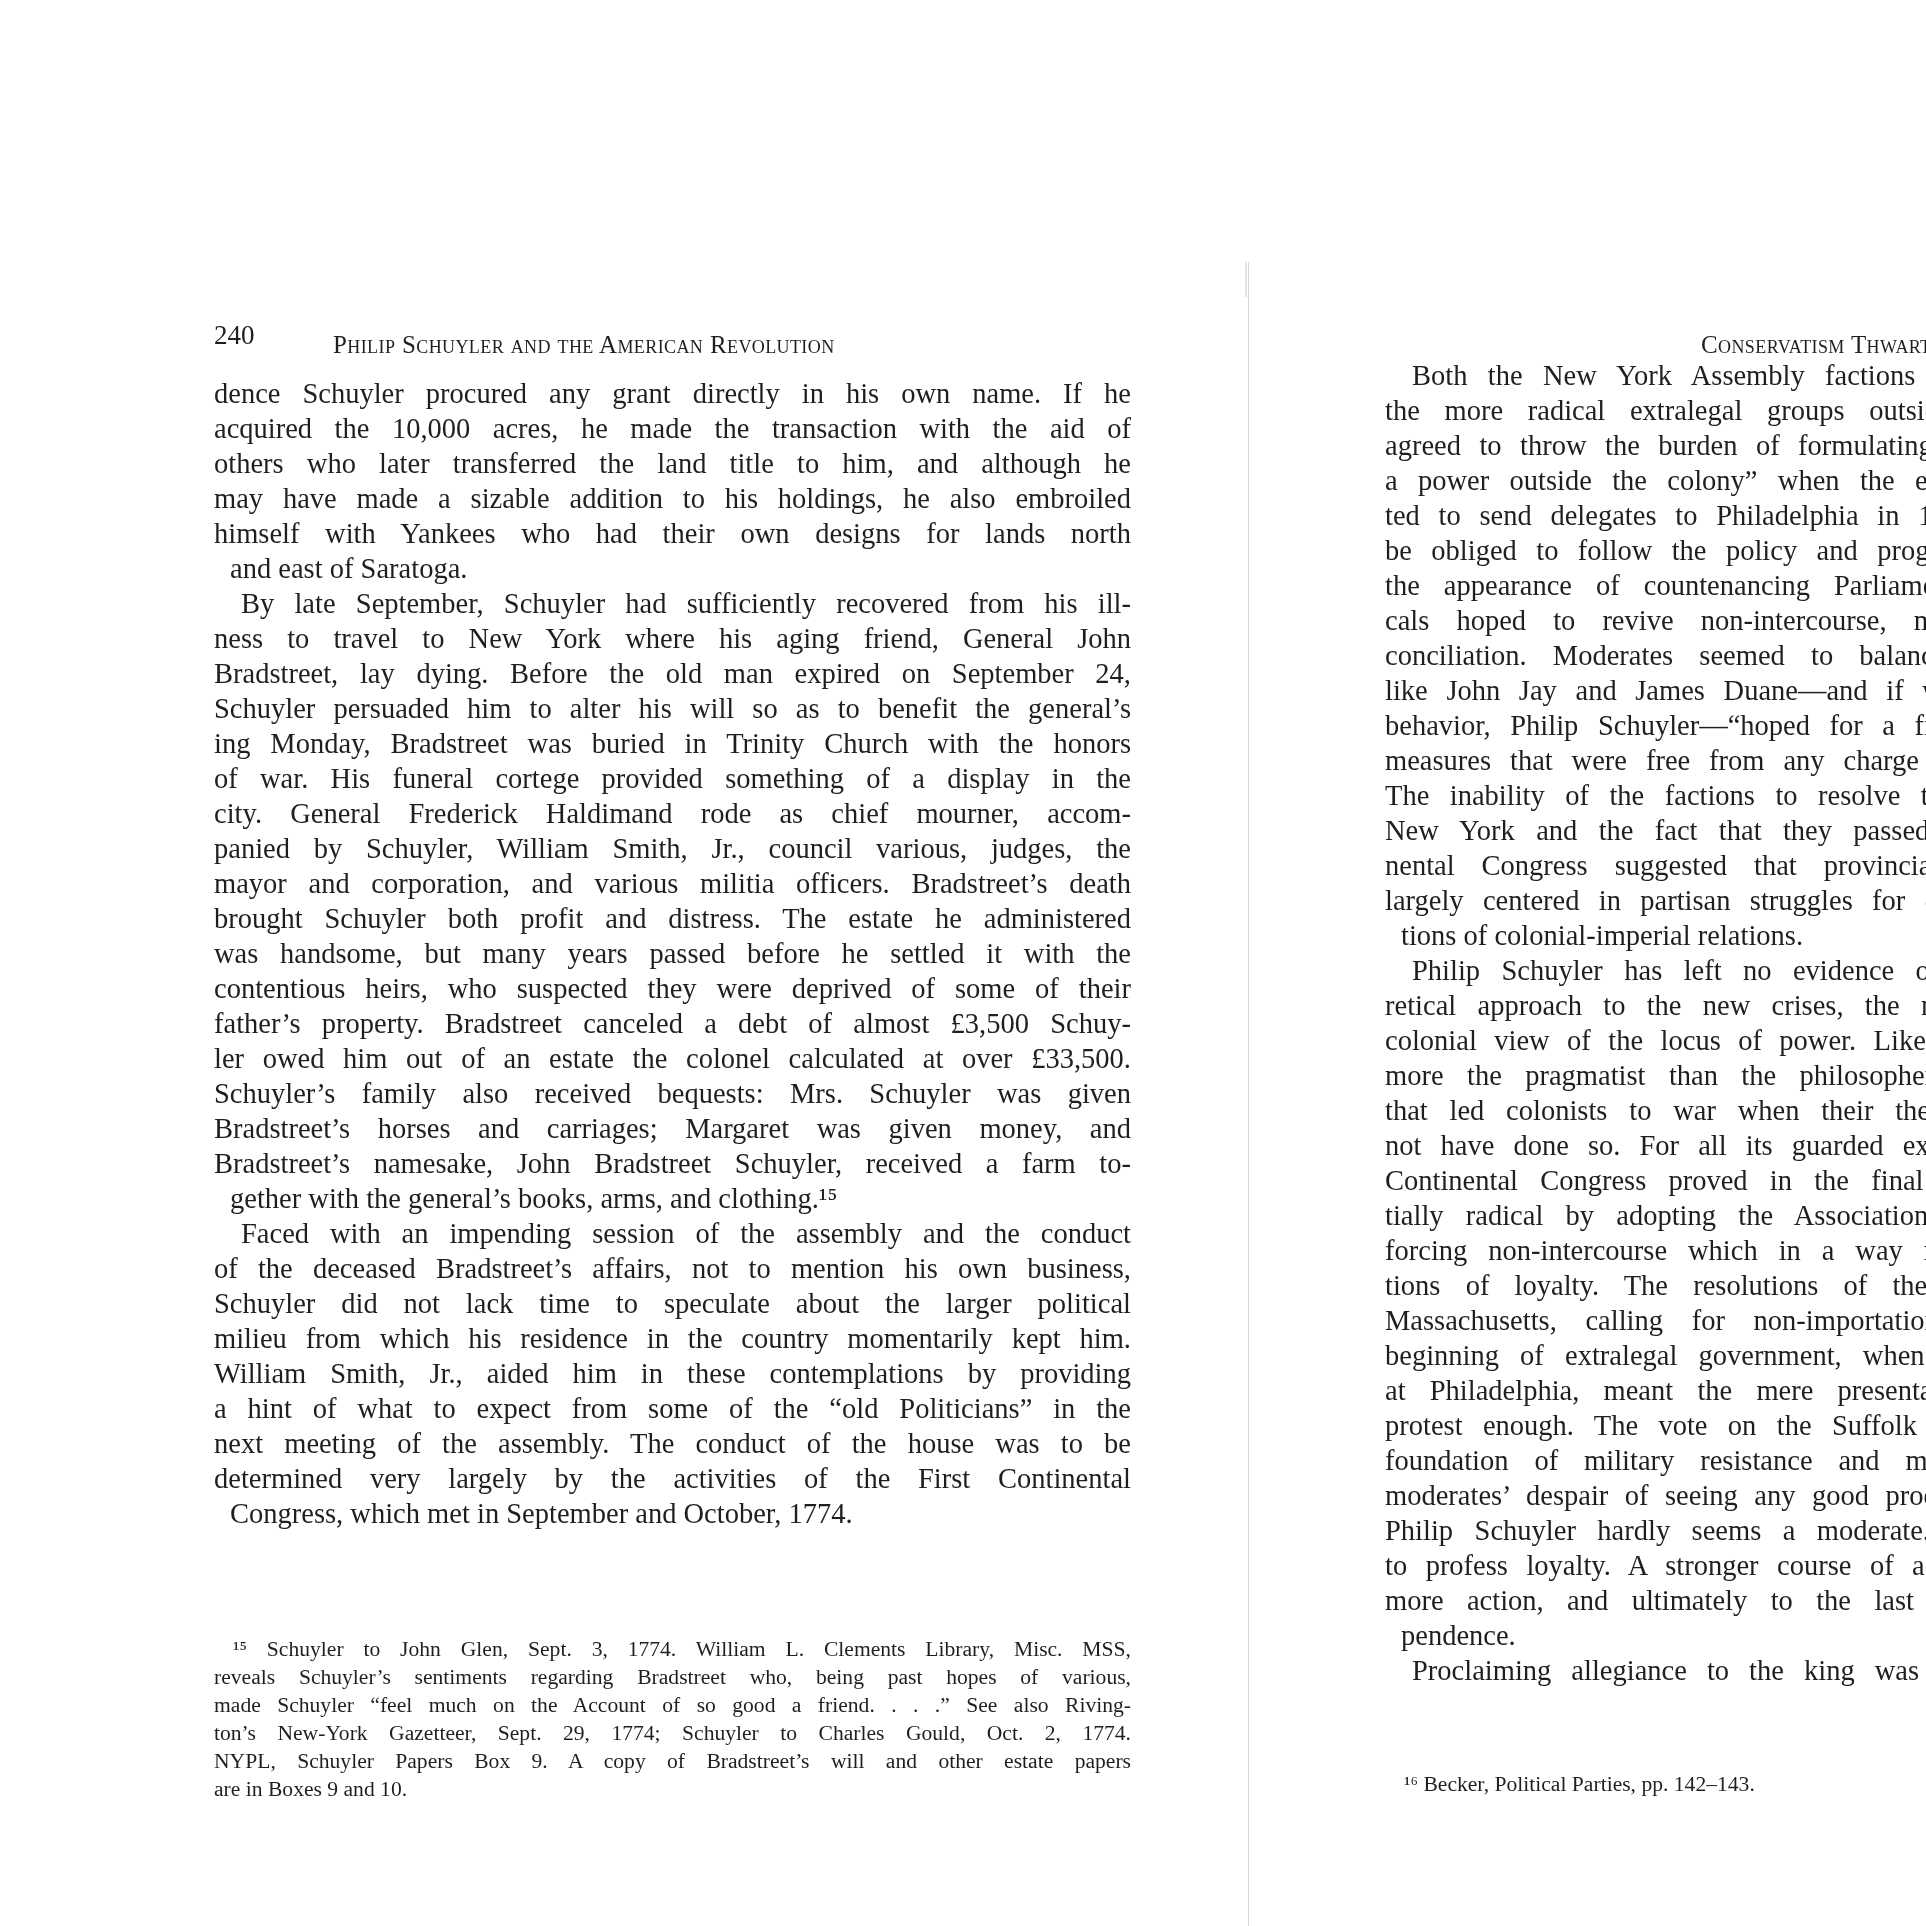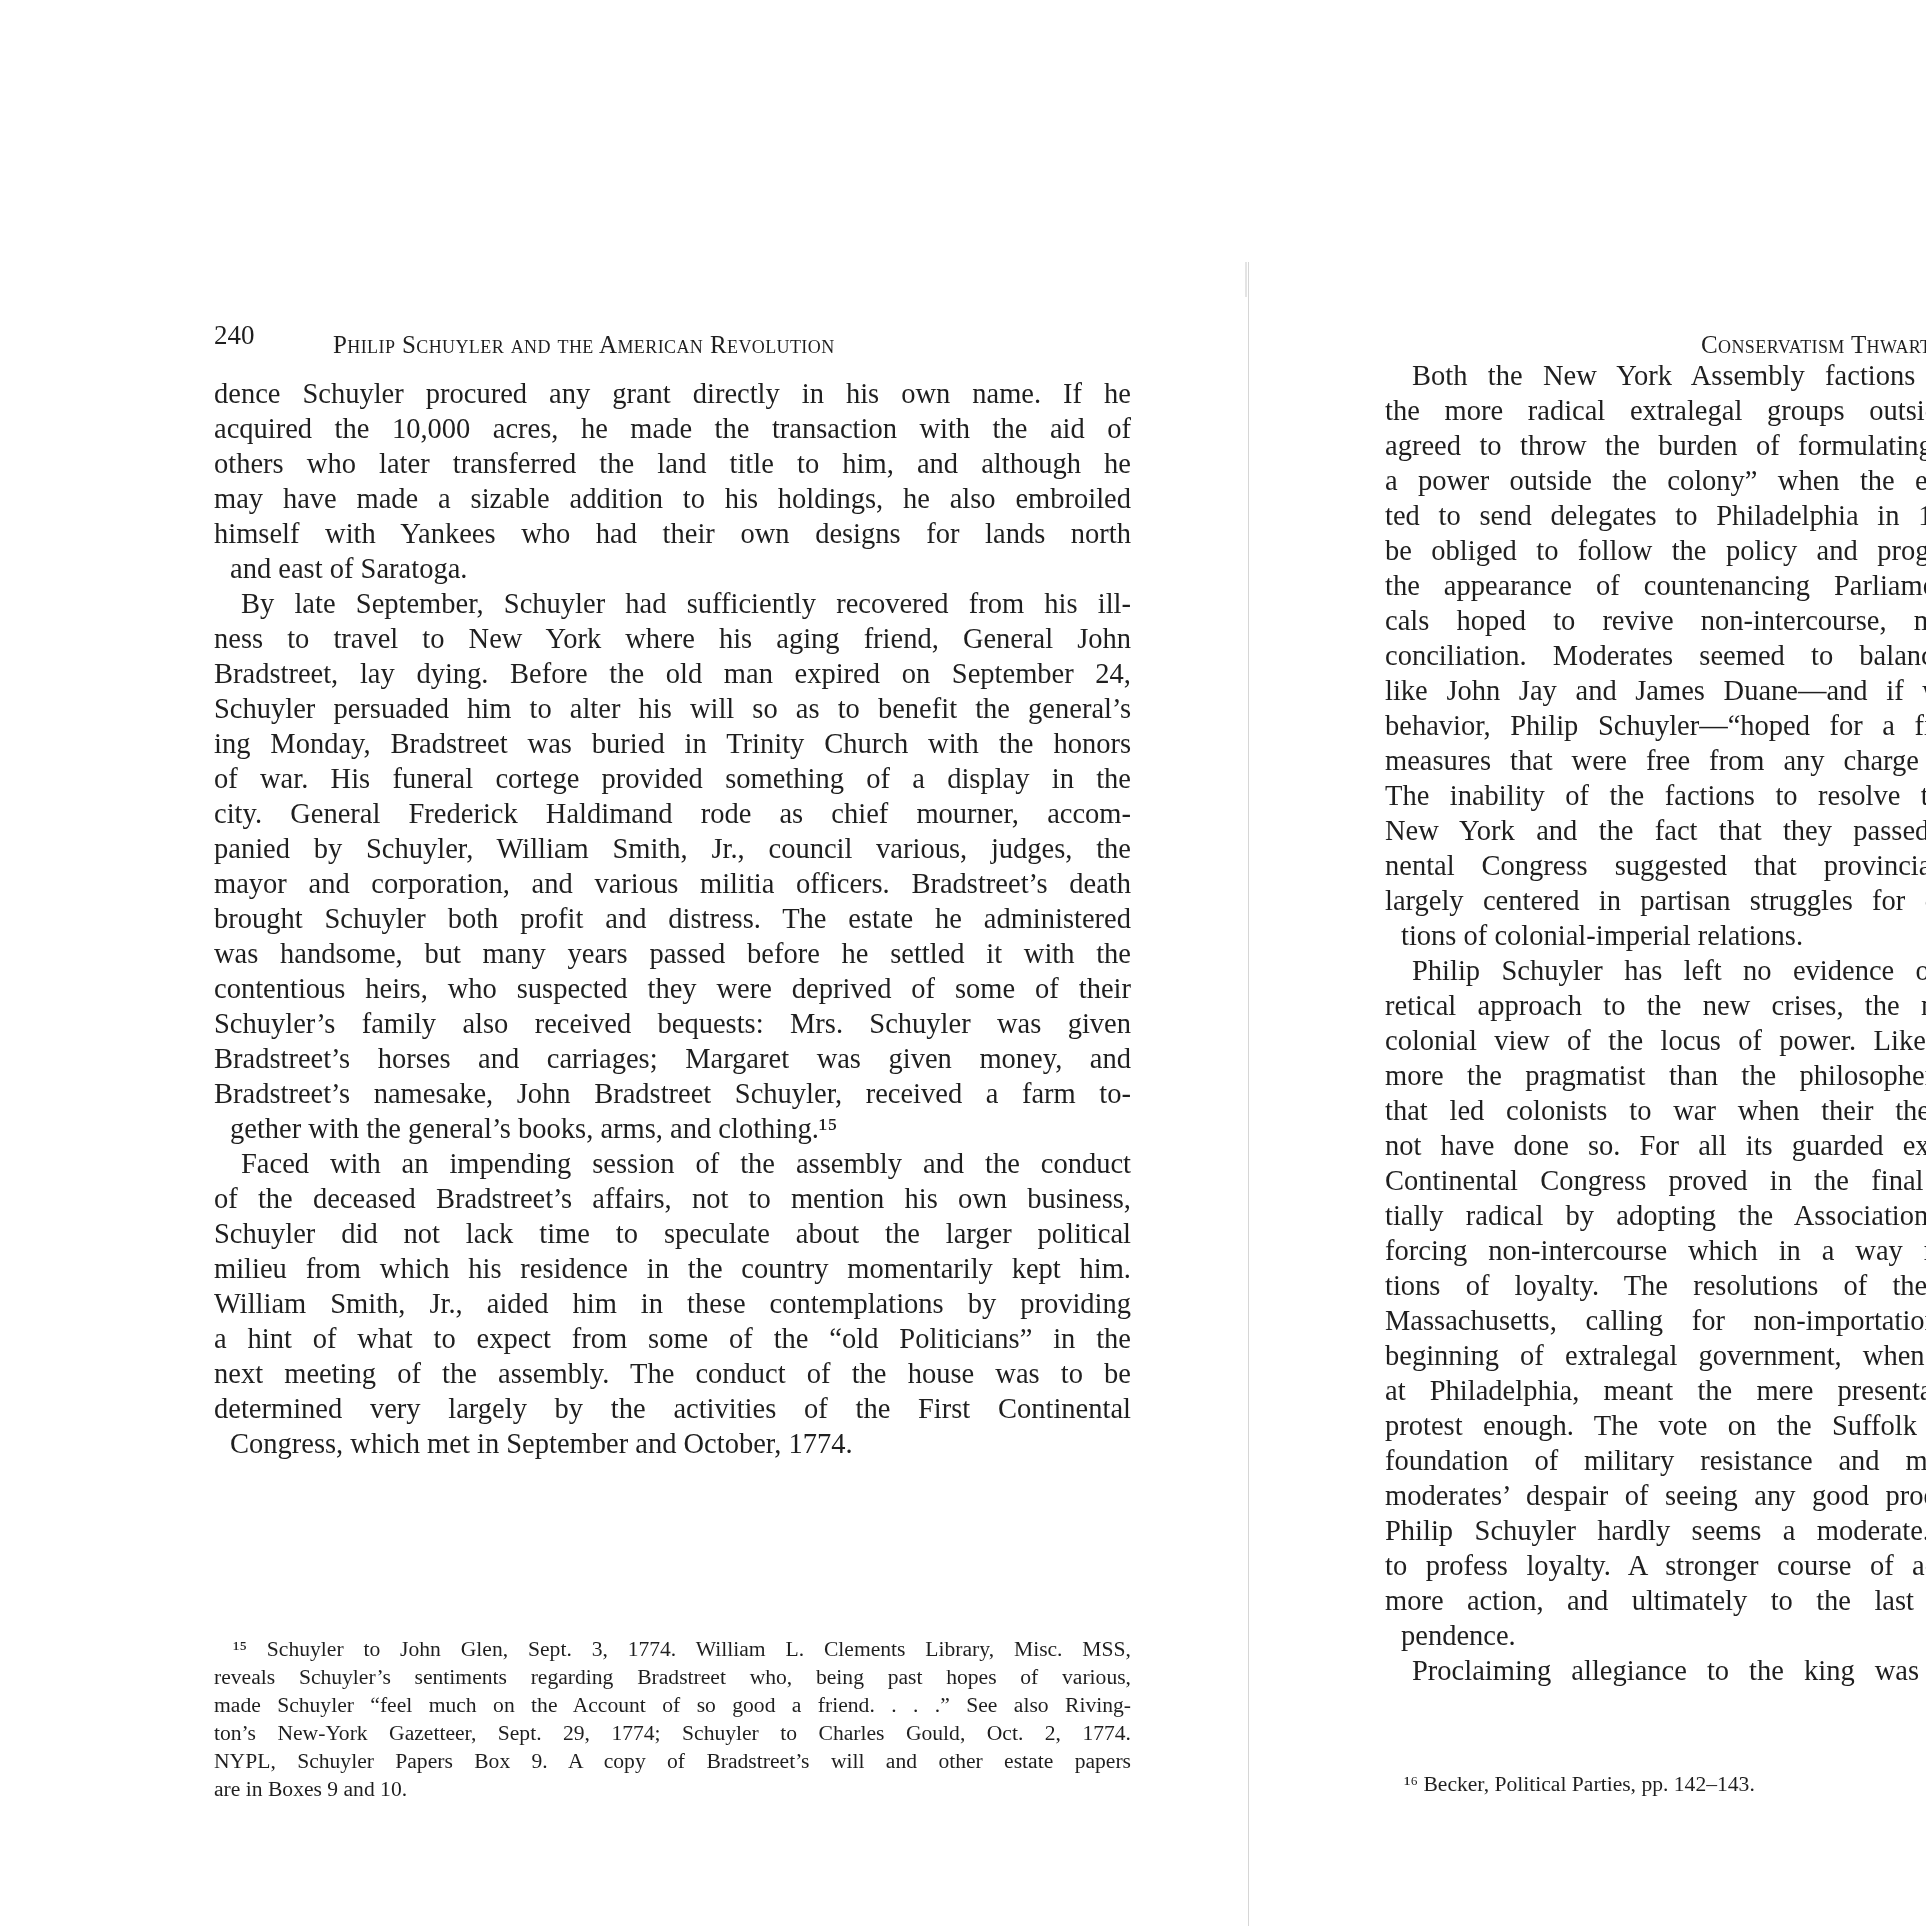--- a/index.html
+++ b/index.html
@@ -45,20 +45,22 @@
       <div class="line">Bradstreet, lay dying. Before the old man expired on September 24,</div>
       <div class="line">Schuyler persuaded him to alter his will so as to benefit the general’s</div>
       <div class="line">ing Monday, Bradstreet was buried in Trinity Church with the honors</div>
       <div class="line">of war. His funeral cortege provided something of a display in the</div>
       <div class="line">city. General Frederick Haldimand rode as chief mourner, accom-</div>
       <div class="line">panied by Schuyler, William Smith, Jr., council various, judges, the</div>
       <div class="line">mayor and corporation, and various militia officers. Bradstreet’s death</div>
       <div class="line">brought Schuyler both profit and distress. The estate he administered</div>
       <div class="line">was handsome, but many years passed before he settled it with the</div>
       <div class="line">contentious heirs, who suspected they were deprived of some of their</div>
+      <div class="line">father’s property. Bradstreet canceled a debt of almost £3,500 Schuy-</div>
+      <div class="line">ler owed him out of an estate the colonel calculated at over £33,500.</div>
       <div class="line">Schuyler’s family also received bequests: Mrs. Schuyler was given</div>
       <div class="line">Bradstreet’s horses and carriages; Margaret was given money, and</div>
       <div class="line">Bradstreet’s namesake, John Bradstreet Schuyler, received a farm to-</div>
       <div class="line last">gether with the general’s books, arms, and clothing.¹⁵</div>
       <div class="line indent">Faced with an impending session of the assembly and the conduct</div>
       <div class="line">of the deceased Bradstreet’s affairs, not to mention his own business,</div>
       <div class="line">Schuyler did not lack time to speculate about the larger political</div>
       <div class="line">milieu from which his residence in the country momentarily kept him.</div>
       <div class="line">William Smith, Jr., aided him in these contemplations by providing</div>
       <div class="line">a hint of what to expect from some of the “old Politicians” in the</div>

